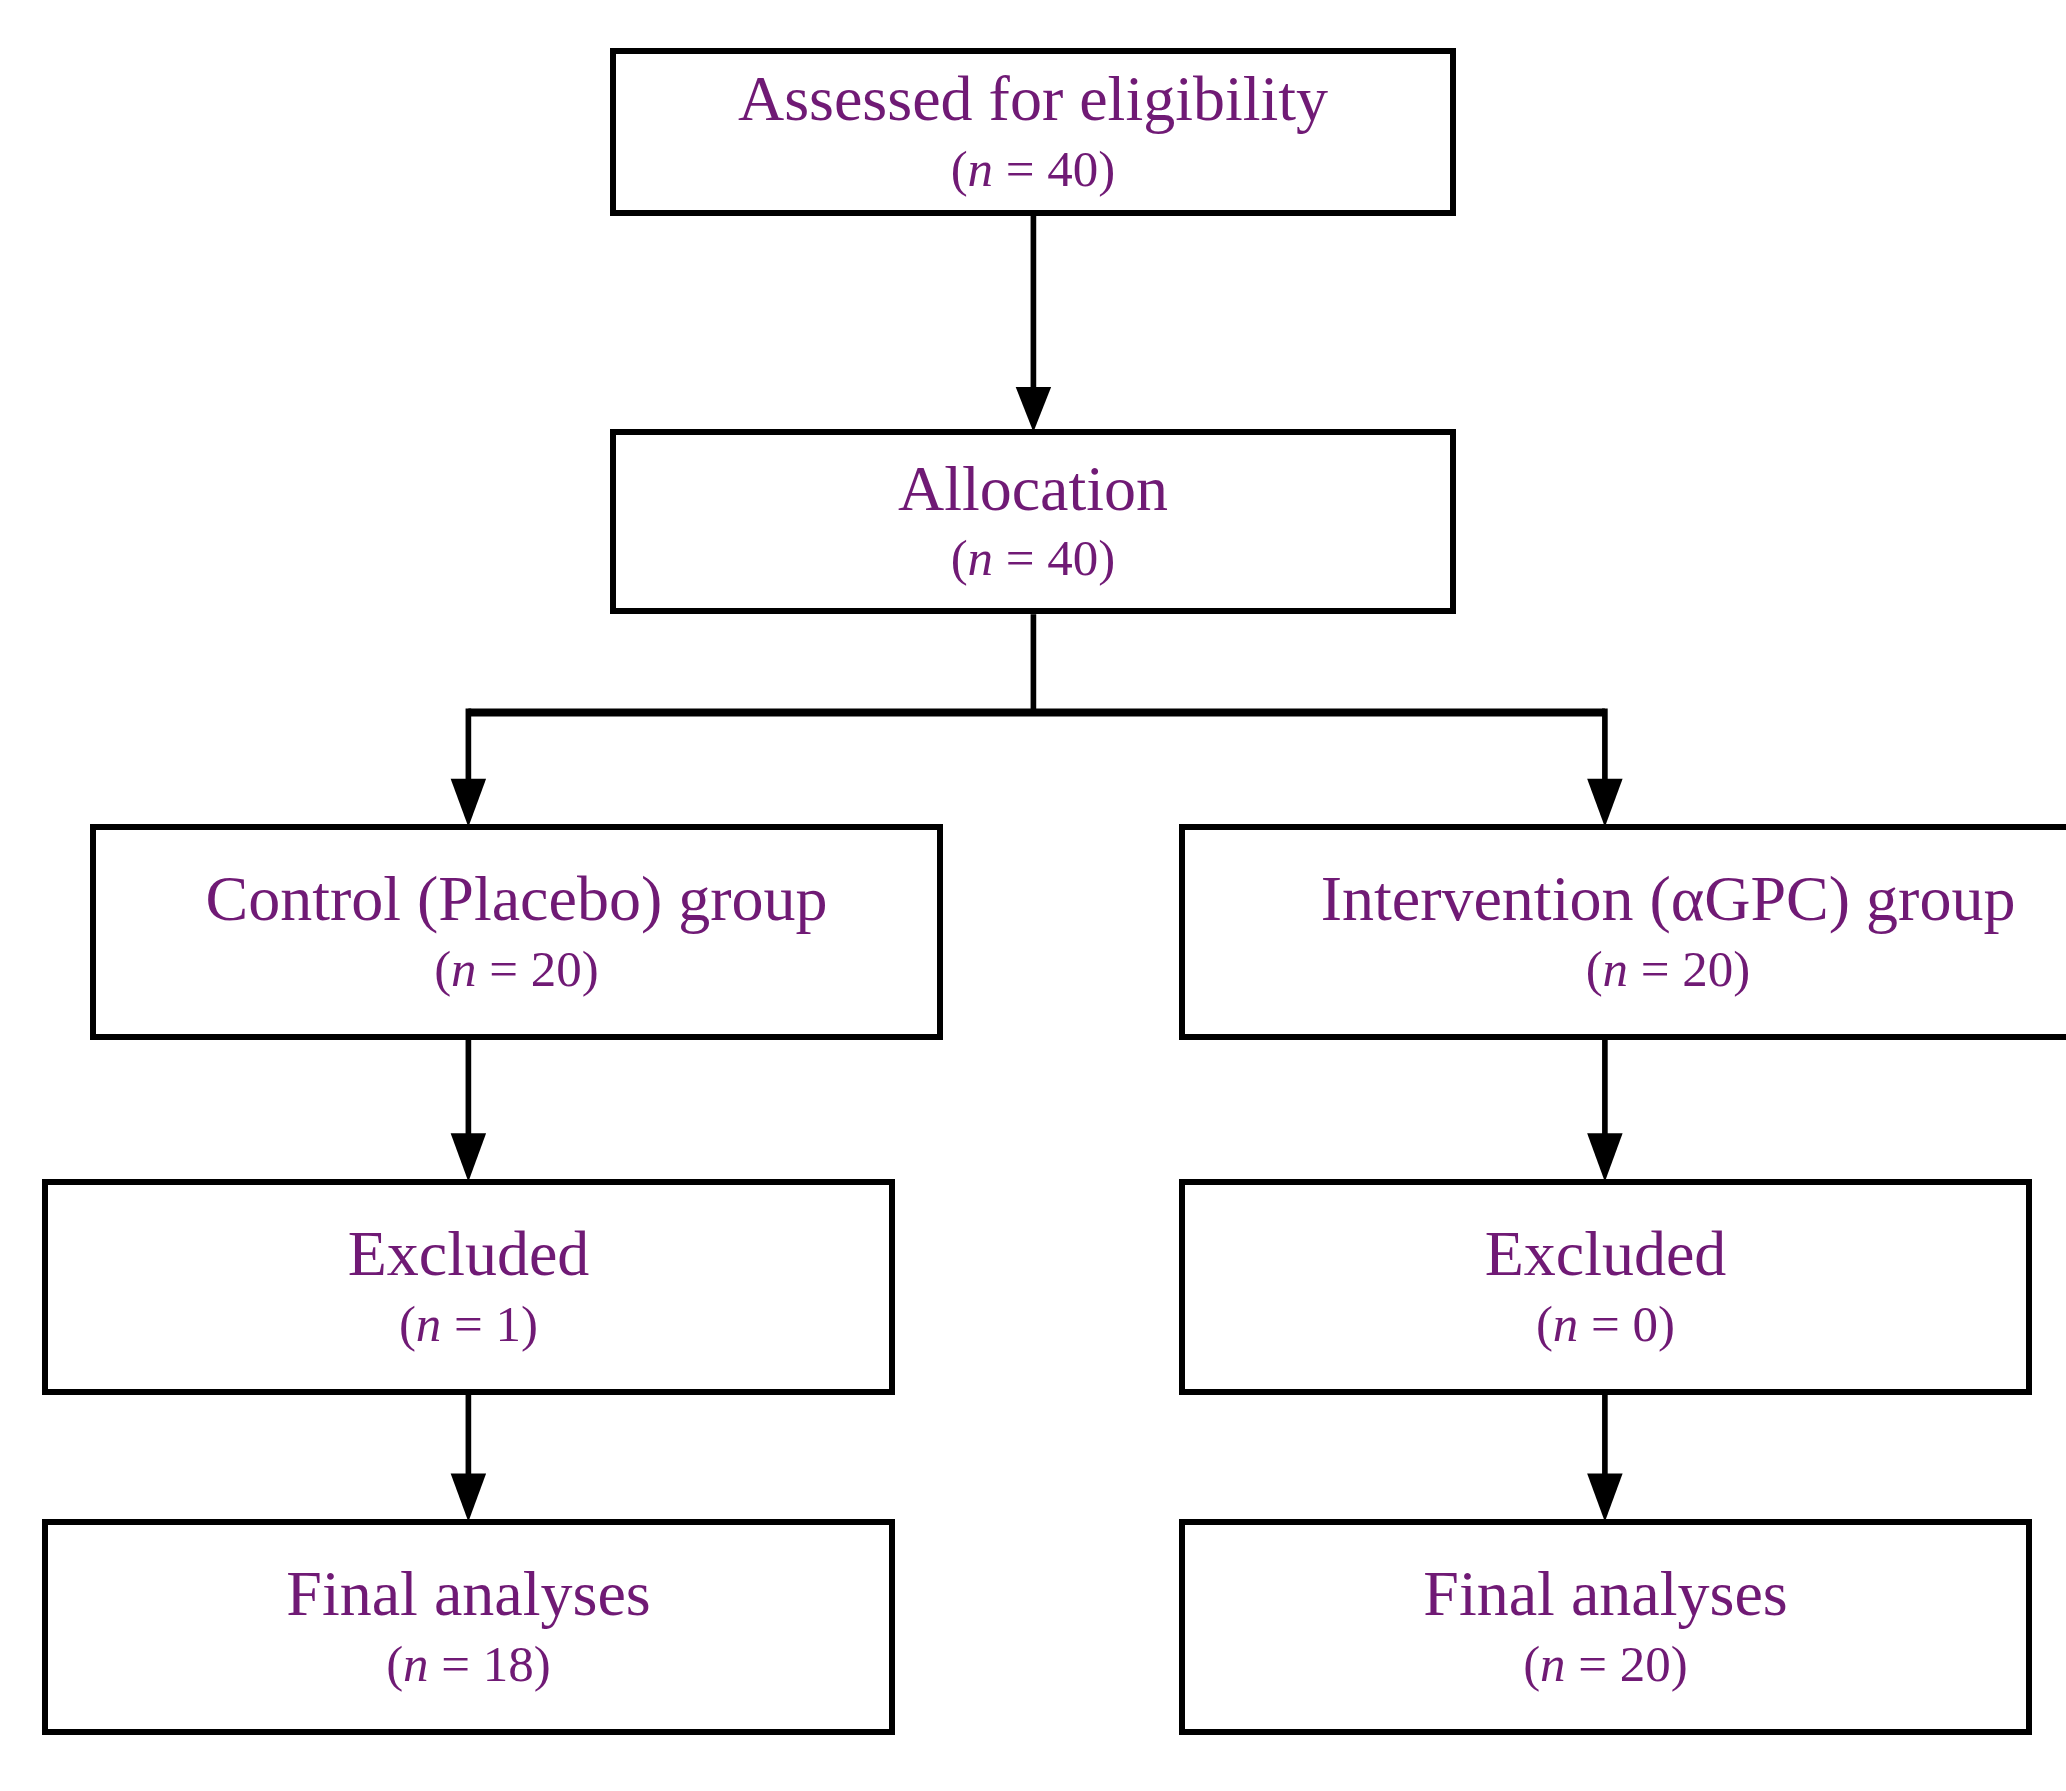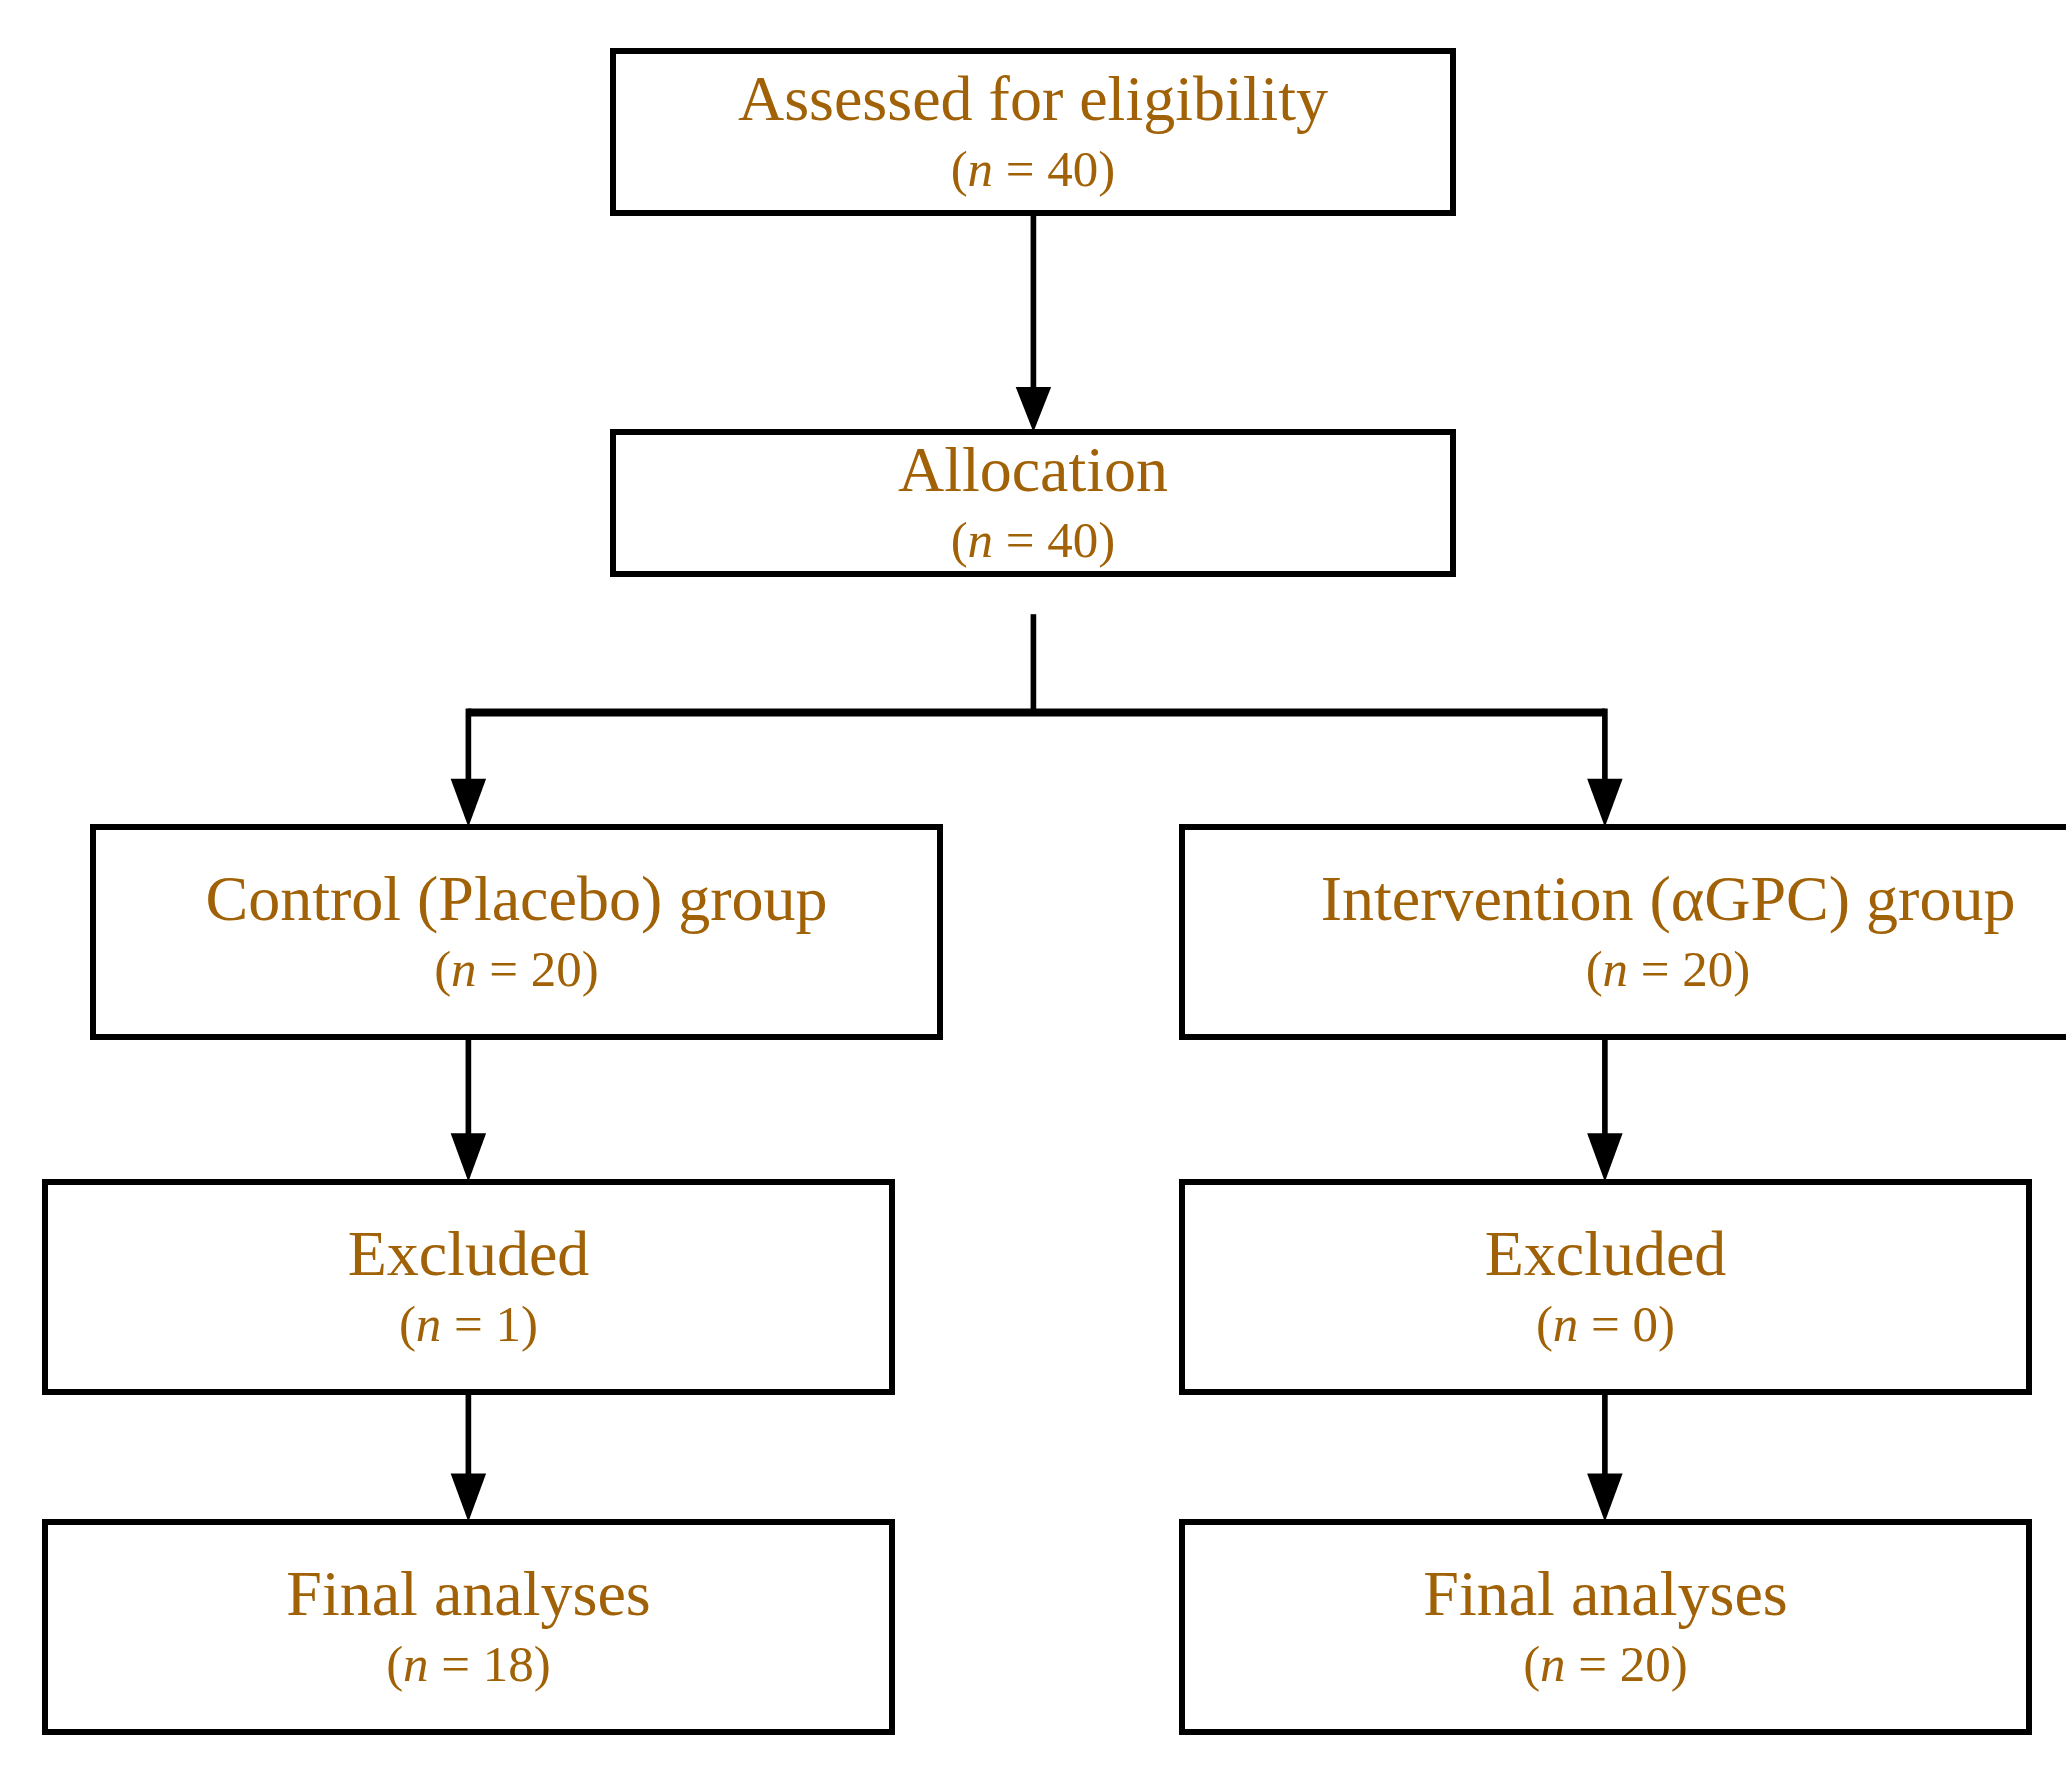--- a/index.html
+++ b/index.html
@@ -6,21 +6,21 @@
     margin: 0;
     padding: 0;
     background: #ffffff;
   }
   #canvas {
     position: relative;
     width: 2066px;
     height: 1791px;
     background: #ffffff;
     font-family: "Liberation Serif", "DejaVu Serif", serif;
-    color: #a16207;
+    color: #701a75;
   }
   #connector-layer {
     position: absolute;
     left: 0;
     top: 0;
     width: 2066px;
     height: 1791px;
   }
   .node {
     position: absolute;
@@ -39,21 +39,21 @@
     white-space: nowrap;
   }
   .node-n {
     font-size: 51px;
     line-height: 1.3;
     white-space: nowrap;
   }
   .nvar { font-style: italic; }
 
   #box-assessed              { left: 610px;  top: 48px;   width: 846px; height: 168px; }
-  #box-allocation            { left: 610px;  top: 429px;  width: 846px; height: 148px; }
+  #box-allocation            { left: 610px;  top: 429px;  width: 846px; height: 185px; }
   #box-control               { left: 42px;   top: 824px; width: 853px; height: 216px; margin-left: 48px; }
   #box-intervention          { left: 1179px; top: 824px; width: 978px; height: 216px; }
   #box-control-excluded      { left: 42px;   top: 1179px; width: 853px; height: 216px; }
   #box-intervention-excluded { left: 1179px; top: 1179px; width: 853px; height: 216px; }
   #box-control-final         { left: 42px;   top: 1519px; width: 853px; height: 216px; }
   #box-intervention-final    { left: 1179px; top: 1519px; width: 853px; height: 216px; }
 
   svg line, svg path { stroke: #000000; }
   svg polygon { fill: #000000; stroke: none; }
 </style>

